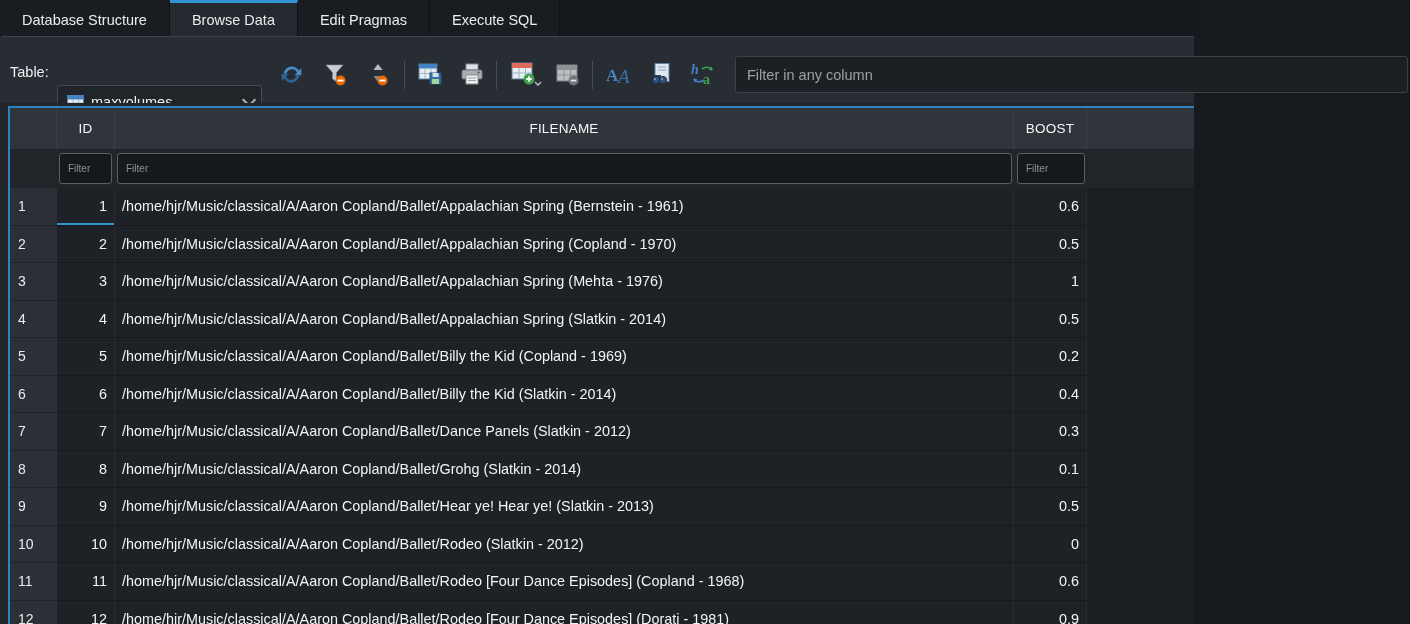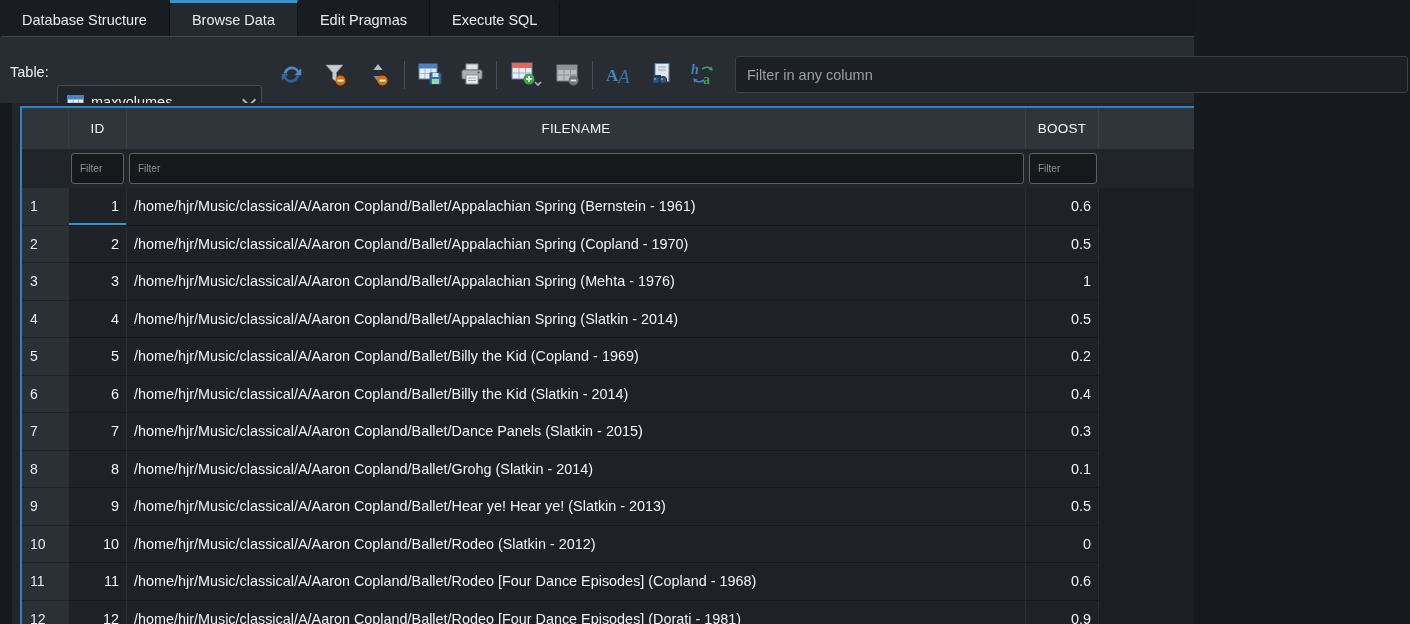--- a/index.html
+++ b/index.html
@@ -28,21 +28,21 @@
   .tbtn { position:absolute; top:22px; width:30px; height:30px; display:flex; align-items:center;
     justify-content:center; border-radius:3px; }
   .tbtn svg { display:block; }
   .tb-sep { position:absolute; top:24px; width:1px; height:28px; background:#484e55; }
   .tb-filter { position:absolute; left:735px; top:19px; width:673px; height:37px; background:#1c2024;
     border:1px solid #3b4147; border-radius:3px; color:#e5e5e5; font-size:14.5px; padding:0 11px;
     font-family:"Liberation Sans", sans-serif; outline:none; }
   .tb-filter::placeholder { color:#9ba0a5; opacity:1; }
 
   
-  .content { position:absolute; left:0; top:103px; right:0; bottom:0; background:#22262b;margin-left:12px; }
+  .content { position:absolute; left:0; top:103px; right:0; bottom:0; background:#22262b; }
   .grid-frame { position:absolute; left:8px; top:3px; right:0; bottom:0;
     border:2px solid #2d84c0; border-right:none; border-bottom:none; background:#1b1e22;
     overflow:hidden; }
   .hdr-row { display:flex; height:41px; background:#30353b; }
   .hdr-cell { height:41px; display:flex; align-items:center; justify-content:center;
     font-size:13.5px; font-weight:500; color:#f4f6f7; border-right:1px solid #3b4046;
     letter-spacing:.2px; }
   .hdr-corner { width:47px; border-right:1px solid #383d43; }
   .hdr-id { width:58px; }
   .hdr-fn { width:899px; }
@@ -263,21 +263,21 @@
           <div class="grid-row">
             <div class="rh">6</div>
             <div class="dcell c-id">6</div>
             <div class="dcell c-fn">/home/hjr/Music/classical/A/Aaron Copland/Ballet/Billy the Kid (Slatkin - 2014)</div>
             <div class="dcell c-bo">0.4</div>
             <div class="c-filler"></div>
           </div>
           <div class="grid-row">
             <div class="rh">7</div>
             <div class="dcell c-id">7</div>
-            <div class="dcell c-fn">/home/hjr/Music/classical/A/Aaron Copland/Ballet/Dance Panels (Slatkin - 2015)</div>
+            <div class="dcell c-fn">/home/hjr/Music/classical/A/Aaron Copland/Ballet/Dance Panels (Slatkin - 2012)</div>
             <div class="dcell c-bo">0.3</div>
             <div class="c-filler"></div>
           </div>
           <div class="grid-row">
             <div class="rh">8</div>
             <div class="dcell c-id">8</div>
             <div class="dcell c-fn">/home/hjr/Music/classical/A/Aaron Copland/Ballet/Grohg (Slatkin - 2014)</div>
             <div class="dcell c-bo">0.1</div>
             <div class="c-filler"></div>
           </div>

